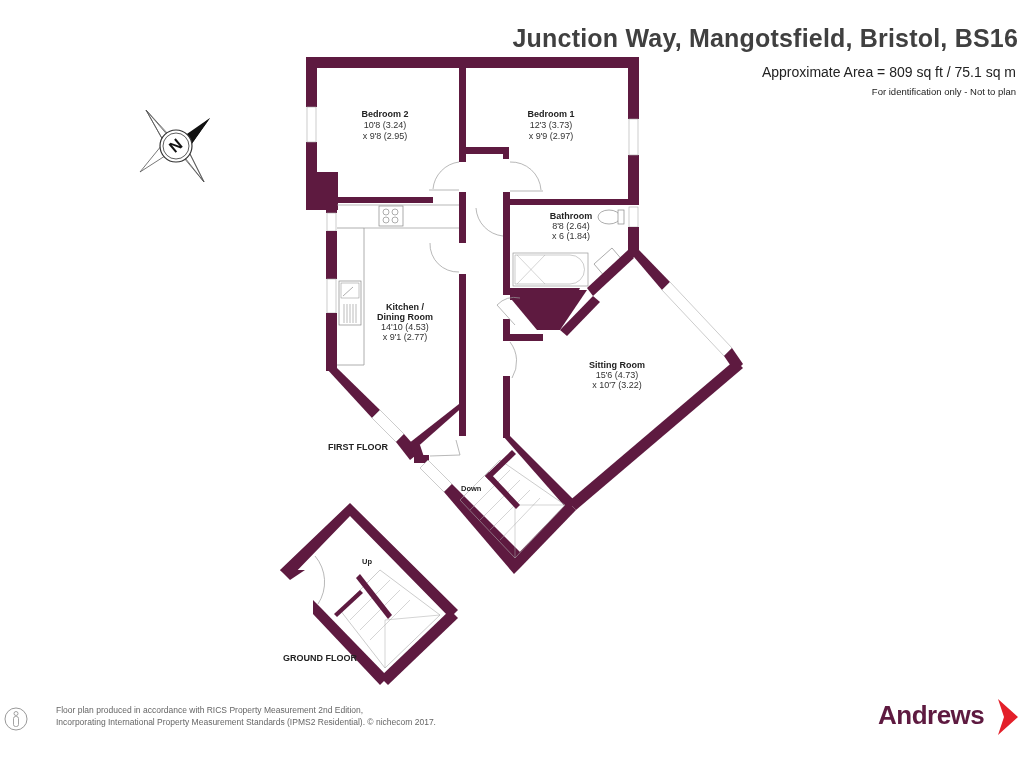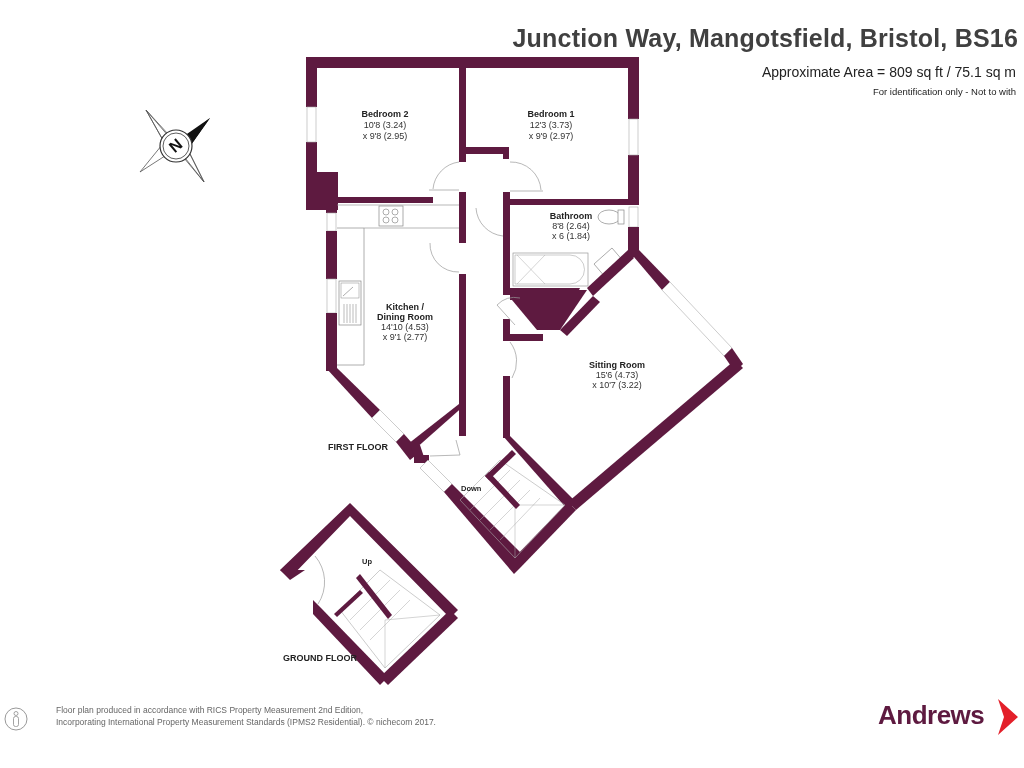--- a/index.html
+++ b/index.html
@@ -17,21 +17,21 @@
   .footer span{display:block;white-space:nowrap;padding-left:20px;}
   .person-icon{position:absolute;left:4px;top:707px;width:24px;height:24px;}
   .logo{position:absolute;left:878px;top:700px;font-size:26px;font-weight:bold;color:#5e1a40;letter-spacing:-0.5px;}
   .logo-arrow{position:absolute;left:996px;top:699px;}
 </style>
 </head>
 <body>
 
 <div class="title">Junction Way, Mangotsfield, Bristol, BS16</div>
 <div class="area">Approximate Area = 809 sq ft / 75.1 sq m</div>
-<div class="note">For identification only - Not to with</div>
+<div class="note">For identification only - Not to plan</div>
 
 <svg class="plan" width="1024" height="768" viewBox="0 0 1024 768">
 
   <g transform="translate(176,146)">
     <polygon points="-30,-36 -6,-8 -12,-4" fill="none" stroke="#555" stroke-width="0.8"></polygon>
     <polygon points="-30,-36 -12,-4 -8,-12" fill="none" stroke="#555" stroke-width="0.8"></polygon>
     <polygon points="34,-28 8,-10 10,6" fill="#111"></polygon>
     <polygon points="34,-28 10,6 4,-4" fill="#111"></polygon>
     <polygon points="-36,26 -8,8 -10,-6" fill="none" stroke="#555" stroke-width="0.8"></polygon>
     <polygon points="28,36 6,8 12,4" fill="none" stroke="#555" stroke-width="0.8"></polygon>

